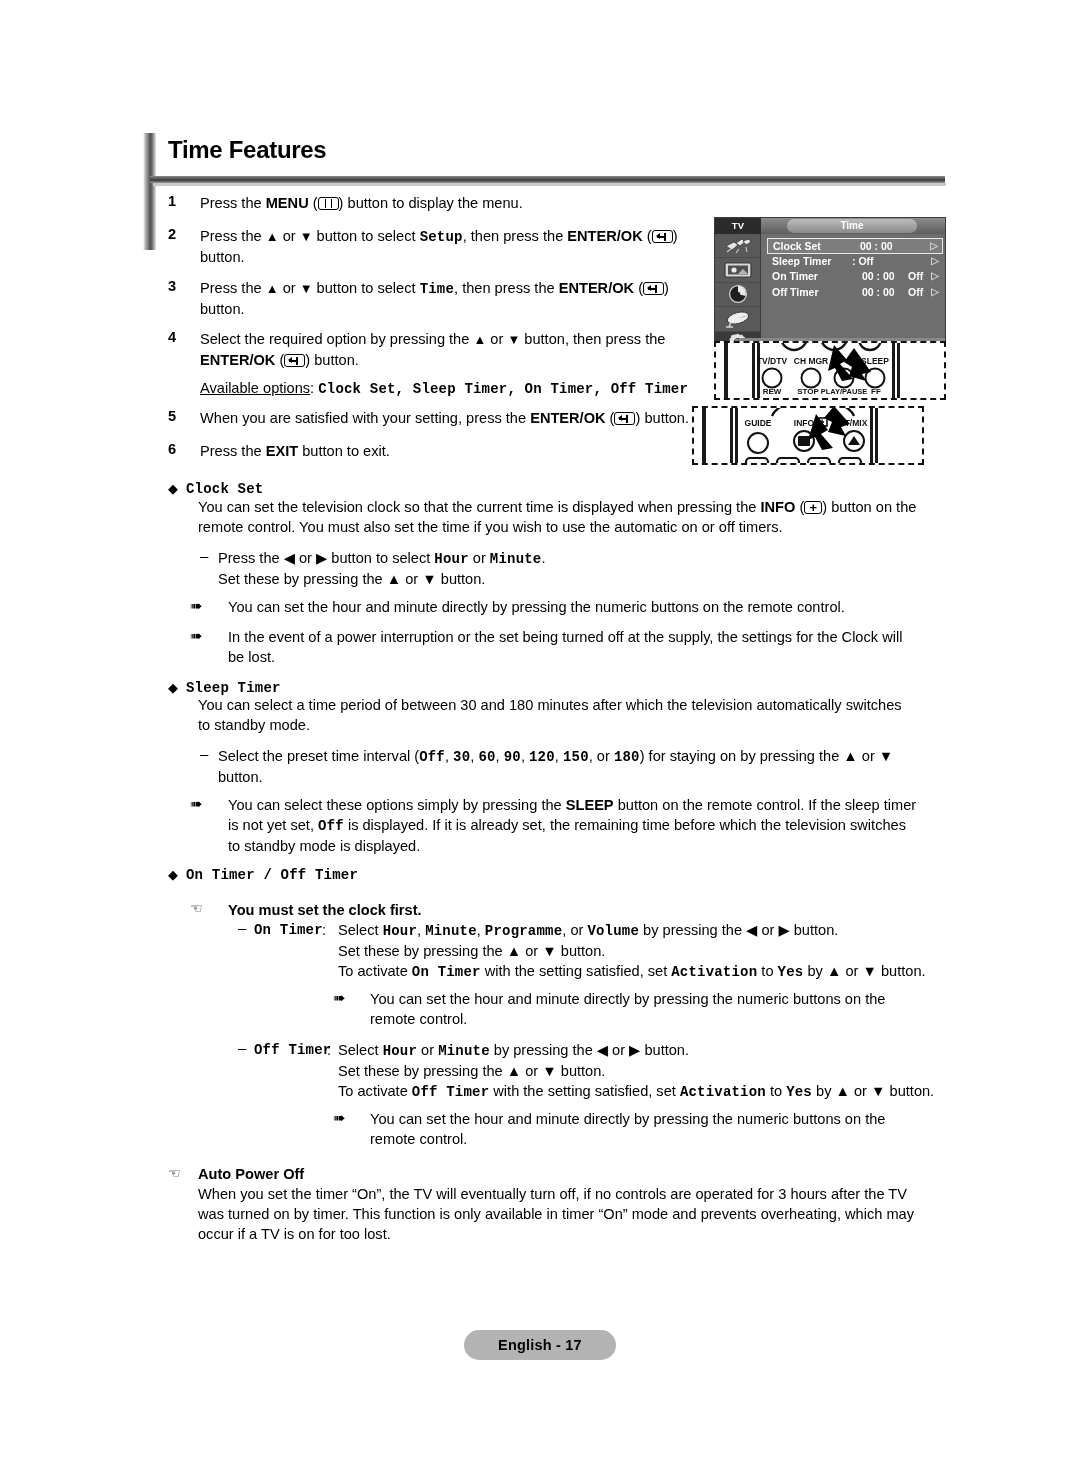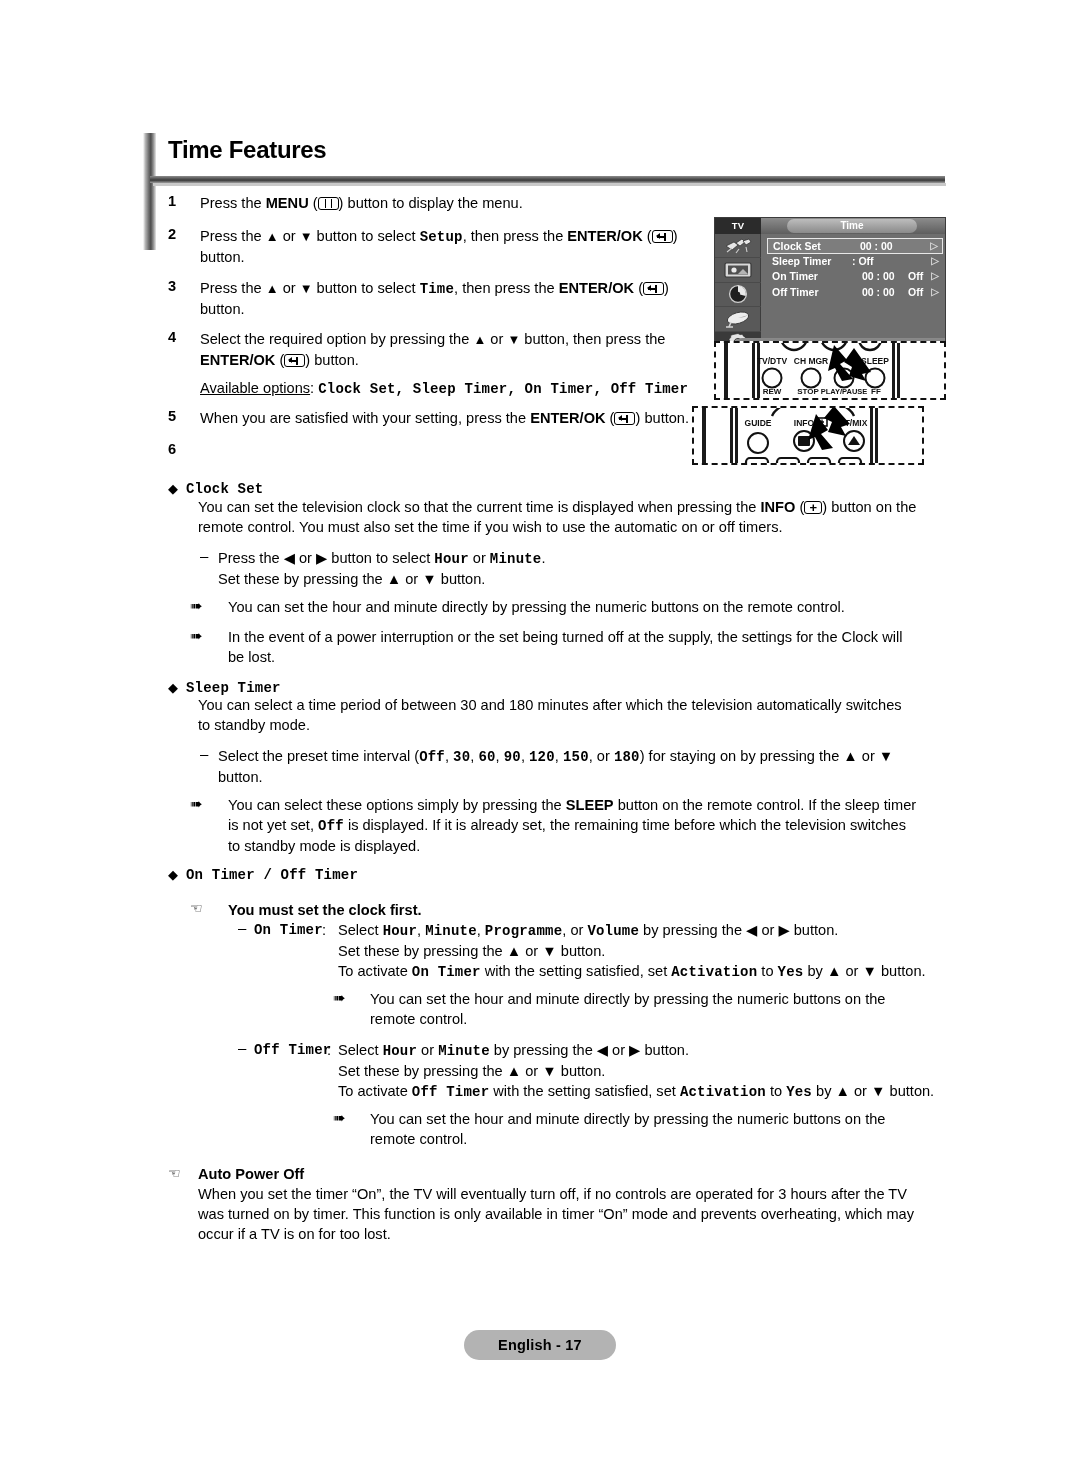--- a/index.html
+++ b/index.html
@@ -322,20 +322,21 @@
 
   <div class="num" style="left:168px; top:329px;">4</div>
   <div class="txt" style="left:200px; top:329px; width:500px;">Select the required option by pressing the <span class="tri">▲</span> or <span class="tri">▼</span> button, then press the<br><span class="b">ENTER/OK</span> (<span class="key key-enter"><span class="arrowhead"></span></span>) button.</div>
 
   <div class="txt" style="left:200px; top:378px; width:520px;"><span class="u">Available options</span><span>: </span><span class="mono">Clock Set, Sleep Timer, On Timer, Off Timer</span></div>
 
   <div class="num" style="left:168px; top:408px;">5</div>
   <div class="txt" style="left:200px; top:408px; width:520px;">When you are satisfied with your setting, press the <span class="b">ENTER/OK</span> (<span class="key key-enter"><span class="arrowhead"></span></span>) button.</div>
 
   <div class="num" style="left:168px; top:441px;">6</div>
+  <div class="txt" style="left:200px; top:441px; width:500px;">Press the <span class="b">EXIT</span> button to exit.</div>
 
   <div class="diamond" style="left:168px; top:481px;">◆</div>
   <div class="txt mono" style="left:186px; top:479px;">Clock Set</div>
   <div class="txt" style="left:198px; top:497px; width:752px;"><span>You can set the television clock so that the current time is displayed when pressing the </span><span class="b">INFO</span> (<span class="key key-info"></span><span>) button on the</span><br><span>remote control. You must also set the time if you wish to use the automatic on or off timers.</span></div>
 
   <div class="dash" style="left:200px; top:547px;">–</div>
   <div class="txt" style="left:218px; top:548px; width:520px;"><span>Press the ◀ or ▶ button to select </span><span class="mono">Hour</span><span> or </span><span class="mono">Minute</span><span>.</span><br><span>Set these by pressing the ▲ or ▼ button.</span></div>
 
   <div class="arrowbullet" style="left:190px; top:597px;">➠</div>
   <div class="txt" style="left:228px; top:597px; width:720px;">You can set the hour and minute directly by pressing the numeric buttons on the remote control.</div>

